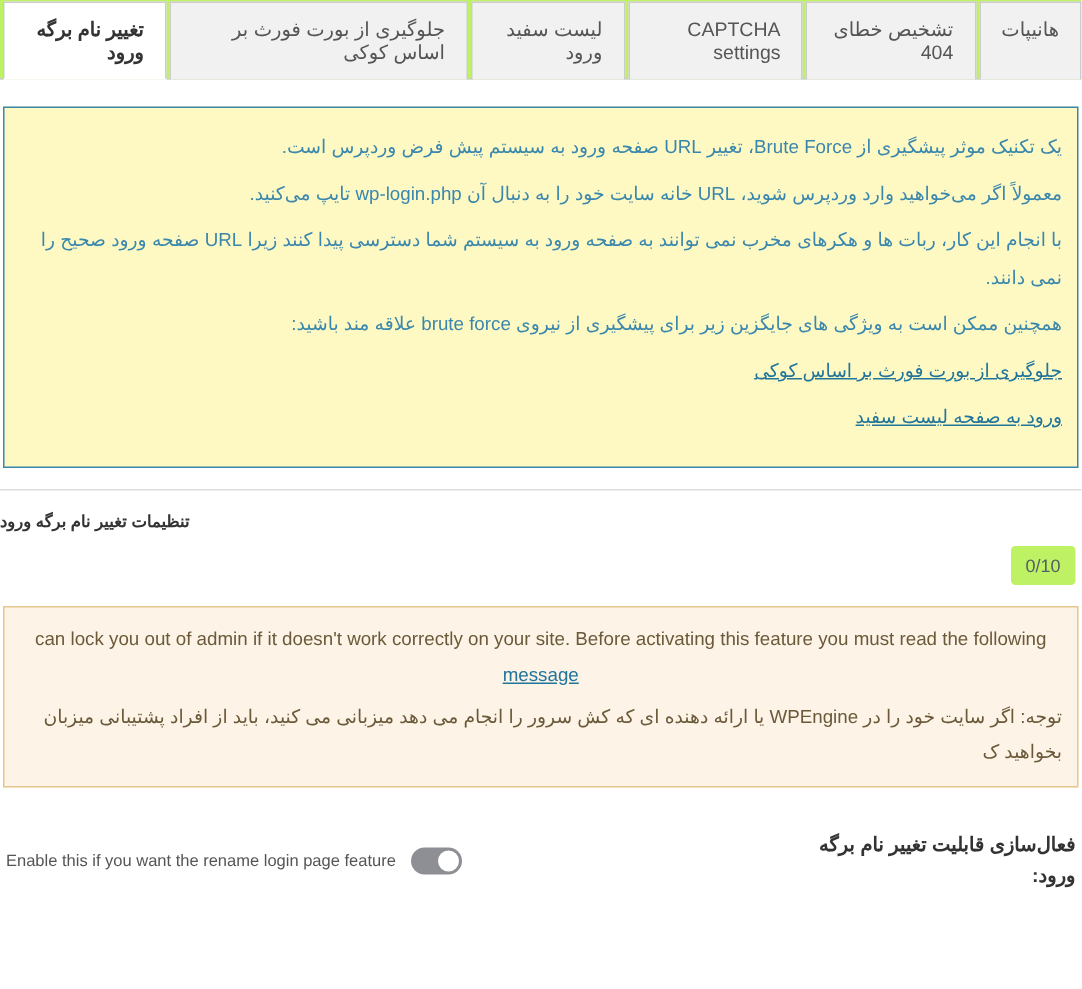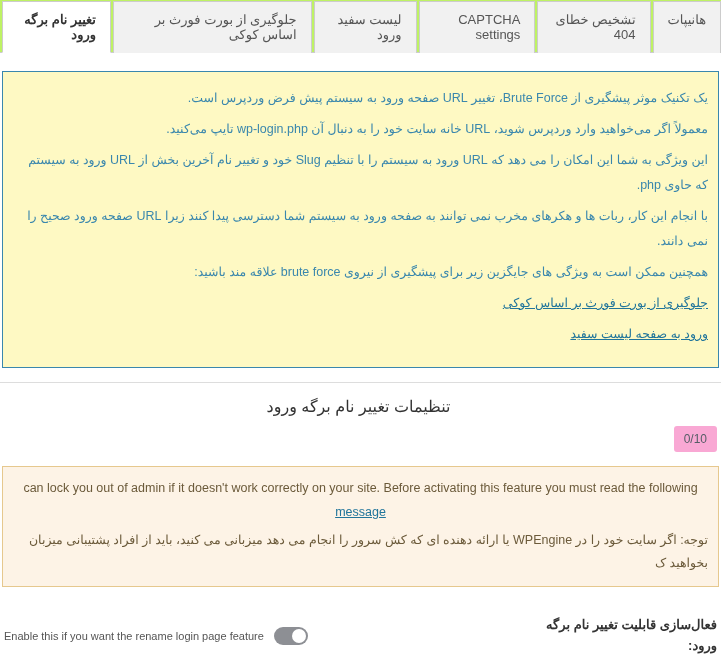--- a/index.html
+++ b/index.html
@@ -4,24 +4,24 @@
 <style>
 * { box-sizing: border-box; margin: 0; padding: 0; }
 body { font-family: Tahoma, Arial, sans-serif; font-size: 13px; background: #fff; color: #333; direction: rtl; }
 .tabs { display: flex; flex-direction: row-reverse; border-bottom: 1px solid #ccc; background: #bef264; }
 .tab { padding: 10px 14px; background: #f1f1f1; border: 1px solid #ccc; border-bottom: none; margin-left: 2px; font-size: 13px; color: #555; cursor: pointer; position: relative; top: 1px; }
 .tab.active { background: #fff; font-weight: bold; color: #333; border-bottom: 1px solid #fff; }
 .info-box { border: 1px solid #3a87ad; background: #fef9c3; margin: 18px 2px 14px 2px; padding: 14px 10px; color: #3a87ad; line-height: 2; text-align: right; }
 .info-box p { margin-bottom: 6px; font-size: 12.5px; }
 .info-box a { color: #21759b; text-decoration: underline; }
 hr.sep { border: none; border-top: 1px solid #ddd; margin: 0; }
-.section-title { font-weight: normal; font-size: 16px; padding: 14px 4px 10px 0; text-align: center; }
+.section-title { font-weight: bold; font-size: 11px; padding: 14px 4px 10px 0; text-align: left; }
 .badge-row { display: flex; gap: 6px; align-items: center; padding: 0 4px 14px 0; }
 .badge-dark { background: #555d66; color: #fff; padding: 6px 10px; border-radius: 3px; font-size: 12px; display: inline-flex; align-items: center; gap: 6px; }
-.badge-light { background: #f9a8d4; color: #555d66; padding: 6px 10px; border-radius: 3px; font-size: 12px; }
+.badge-light { background: #bef264; color: #555d66; padding: 6px 10px; border-radius: 3px; font-size: 12px; }
 .lock-icon { width: 11px; height: 11px; fill: #fff; }
 .warn-box { background: #fdf3e6; border: 1px solid #e6c88e; padding: 10px 10px; margin: 0 2px 8px 2px; color: #6b5a3a; line-height: 1.9; font-size: 12.5px; text-align: right; }
 .warn-box .en { direction: ltr; text-align: center; display: block; margin-bottom: 4px; color: #6b5a3a; }
 .warn-box a { color: #21759b; text-decoration: underline; }
 .form-table { width: 100%; }
 .form-row { display: flex; align-items: center; padding: 20px 4px; border-bottom: none; }
 .form-label { width: 180px; font-weight: bold; font-size: 13px; text-align: right; line-height: 1.6; }
 .form-control { flex: 1; text-align: left; direction: ltr; display: flex; align-items: center; gap: 10px; justify-content: flex-start; }
 .form-control .desc { color: #555; font-size: 11px; }
 .toggle { width: 34px; height: 18px; background: #8d8f94; border-radius: 10px; position: relative; display: inline-block; cursor: pointer; }
@@ -35,21 +35,20 @@
   <div class="tab">جلوگیری از بورت فورث بر اساس کوکی</div>
   <div class="tab">لیست سفید ورود</div>
   <div class="tab">CAPTCHA settings</div>
   <div class="tab">تشخیص خطای 404</div>
   <div class="tab">هانیپات</div>
 </div>
 
 <div class="info-box">
   <p>یک تکنیک موثر پیشگیری از Brute Force، تغییر URL صفحه ورود به سیستم پیش فرض وردپرس است.</p>
   <p>معمولاً اگر می‌خواهید وارد وردپرس شوید، URL خانه سایت خود را به دنبال آن wp-login.php تایپ می‌کنید.</p>
-  <p>این ویژگی به شما این امکان را می دهد که URL ورود به سیستم را با تنظیم Slug خود و تغییر نام آخرین بخش از URL ورود به سیستم که حاوی php.</p>
   <p>با انجام این کار، ربات ها و هکرهای مخرب نمی توانند به صفحه ورود به سیستم شما دسترسی پیدا کنند زیرا URL صفحه ورود صحیح را نمی دانند.</p>
   <p>همچنین ممکن است به ویژگی های جایگزین زیر برای پیشگیری از نیروی brute force علاقه مند باشید:</p>
   <p><a href="#">جلوگیری از بورت فورث بر اساس کوکی</a></p>
   <p><a href="#">ورود به صفحه لیست سفید</a></p>
 </div>
 
 <hr class="sep">
 
 <div class="section-title">تنظیمات تغییر نام برگه ورود</div>
 

